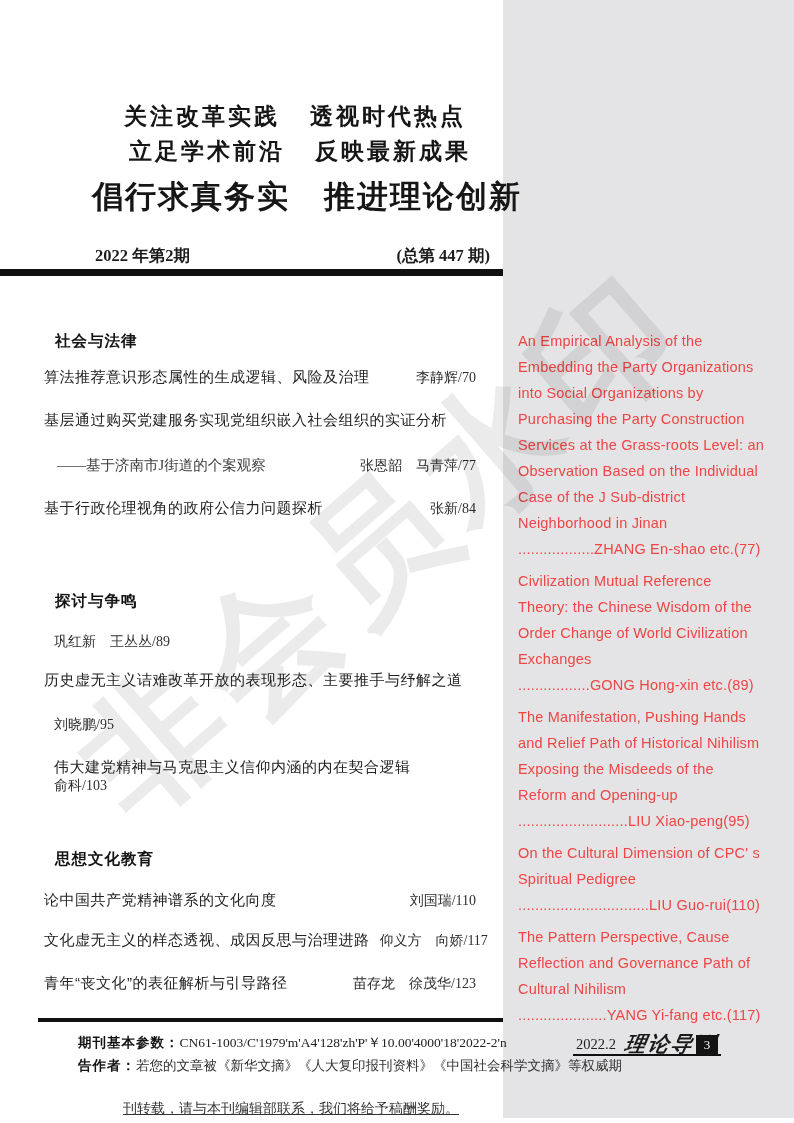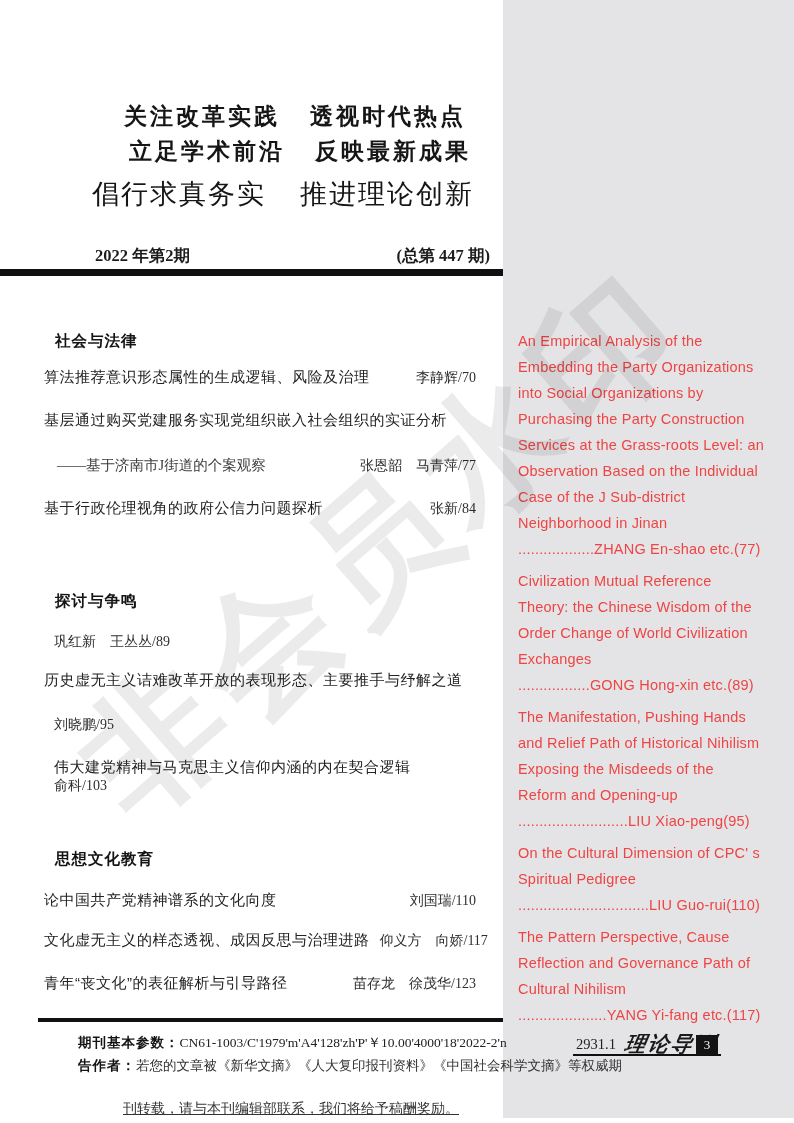--- a/index.html
+++ b/index.html
@@ -11,21 +11,21 @@
 
   .watermark { position:absolute; left:383px; top:545px; transform:translate(-50%,-50%) rotate(-41deg);
     font-size:138px; font-weight:700; letter-spacing:10px; white-space:nowrap;
     color:rgba(0,0,0,0.08); z-index:3; pointer-events:none; font-family:"Liberation Sans", sans-serif; }
 
   
   .slogan { position:absolute; font-family:"DejaVu Serif", serif; font-weight:900; color:#161616; white-space:nowrap; }
   .slogan1 { left:124px; top:101px; font-size:23px; letter-spacing:3px; }
   .slogan2 { left:129px; top:136px; font-size:23px; letter-spacing:3px; }
   .slogan-gap { display:inline-block; width:30px; }
-  .slogan3 { left:92px; top:176px; font-size:27px; letter-spacing:2px; font-family:"Liberation Sans", sans-serif; font-weight:400; }
+  .slogan3 { left:92px; top:176px; font-size:31px; letter-spacing:2px; font-family:"Liberation Sans", sans-serif; font-weight:700; }
   .slogan3 .slogan-gap { width:34px; }
   .issue-row { position:absolute; left:95px; top:245px; width:395px; display:flex; justify-content:space-between;
     font-family:"Liberation Serif", serif; font-weight:700; font-size:16.5px; }
   .issue-total { font-weight:700; }
   .top-rule { position:absolute; left:0; top:269px; width:503px; height:7px; background:#101010; }
 
   
   .cn-heading { position:absolute; left:55px; font-size:15.5px; font-weight:700; color:#141414; letter-spacing:1px; }
   .cn-row { position:absolute; left:44px; width:432px; display:flex; justify-content:space-between; align-items:baseline; }
   .cn-title { font-size:15px; color:#232323; letter-spacing:0.5px; white-space:nowrap; }
@@ -165,18 +165,18 @@
 
   <div class="bottom-rule"></div>
   <div class="params-line">
     <span class="params-label">期刊基本参数：</span><span class="params-value">CN61-1003/C'1979'm'A4'128'zh'P'￥10.00'4000'18'2022-2'n</span>
   </div>
   <div class="notice-line1">
     <span class="notice-label">告作者：</span><span class="notice-text">若您的文章被《新华文摘》《人大复印报刊资料》《中国社会科学文摘》等权威期</span>
   </div>
   <div class="notice-line2 notice-text">刊转载，请与本刊编辑部联系，我们将给予稿酬奖励。</div>
 
-  <div class="footer-issue">2931.1</div>
+  <div class="footer-issue">2022.2</div>
   <div class="journal-logo">理论导刊</div>
   <div class="footer-right-line"></div>
   <div class="page-badge">3</div>
 
 </div>
 
 </body></html>

